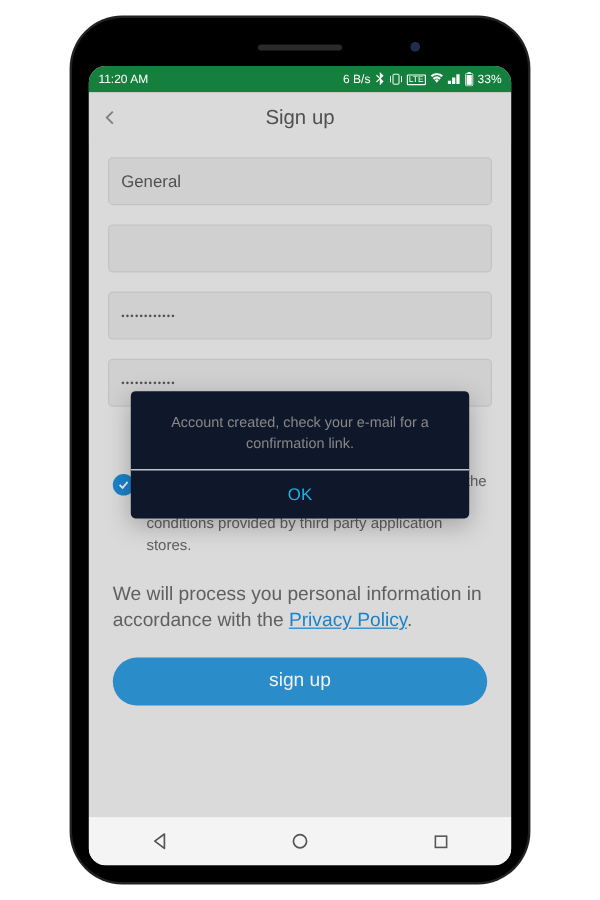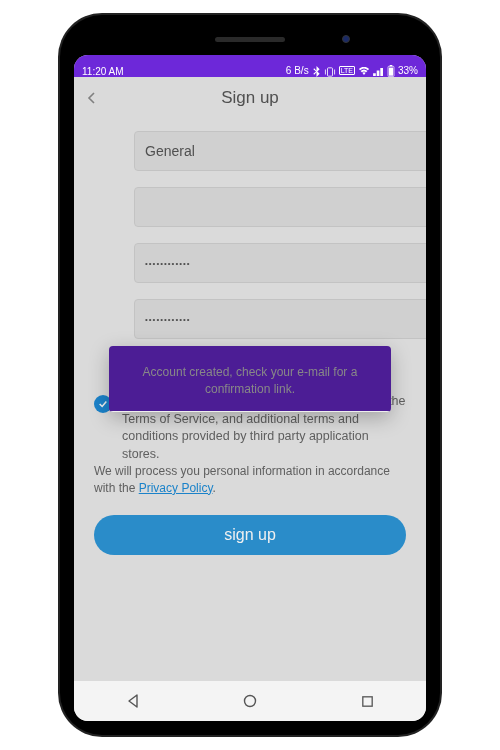--- a/index.html
+++ b/index.html
@@ -10,52 +10,52 @@
     padding: 10px 14px 14px 14px;
   }
   .speaker { position: absolute; top: 22px; left: 50%; transform: translateX(-50%); width: 70px; height: 5px; background: #2a2a2a; border-radius: 3px; }
   .camera { position:absolute; top:20px; right:90px; width:8px; height:8px; background:#1a2a66; border-radius:50%; border:1px solid #333;}
   .screen {
     position: absolute; top: 40px; left: 14px; right: 14px; bottom: 14px;
     background: #e8e8e8; border-radius: 14px; overflow: hidden;
   }
   
   
-  .status-bar { height: 22px; background: #6d28d9; color: #fff; display: flex; align-items: flex-end; justify-content: space-between; padding: 0 8px; font-size: 10px; gap: 16px; }
+  .status-bar { height: 22px; background: #15803d; color: #fff; display: flex; align-items: center; justify-content: space-between; padding: 0 8px; font-size: 10px; gap: 16px; }
   .status-right { display: flex; align-items: center; gap: 3px; }
   .status-right svg, .status-right span { vertical-align: middle; }
   
   .app-header {
     height: 42px; background: #e8e8e8; display: flex; align-items: center; justify-content: center; position: relative;
     font-size: 17px; color: #555; font-weight: 400;
   }
   .back-chev { position: absolute; left: 8px; top: 50%; transform: translateY(-50%); width: 20px; height: 20px; display:flex; align-items:center; justify-content:center;}
   
   .form-area { padding: 12px 16px; }
   .field {
     width: 100%; height: 40px; background: #dedede; border: 1px solid #d0d0d0; border-radius: 4px;
-    margin-bottom: 16px; padding: 0 10px; display:flex; align-items:center; font-size:14px; color:#555;margin-left:44px;
+    margin-bottom: 16px; padding: 0 10px; display:flex; align-items:center; font-size:14px; color:#555;
   }
   .field.pw { letter-spacing: 1px; font-size: 8px; color:#555; }
   
   .consent-row { display:flex; gap:10px; padding: 0 4px; margin-top: 54px; }
   .check-circle { flex:0 0 18px; width:18px; height:18px; border-radius:50%; background:#1d8bd6; display:flex; align-items:center; justify-content:center; margin-top:2px;}
   .consent-text { font-size:12.5px; line-height:1.4; color:#666; }
   
-  .privacy-block { font-size:12px; line-height:1.4; color:#666; padding: 0 4px; }
+  .privacy-block { font-size:16px; line-height:1.4; color:#666; padding: 0 4px; margin-top:22px;}
   .privacy-link { color:#1d8bd6; text-decoration: underline; }
   
   .signup-btn {
     margin: 18px 4px 0 4px; height: 40px; background:#2d95d6; color:#fff; border:none; border-radius:20px;
     display:flex; align-items:center; justify-content:center; font-size:16px;
   }
   
   
   .overlay { position:absolute; top:22px; left:0; right:0; bottom:40px; background:rgba(0,0,0,0.06); display:flex; align-items:center; justify-content:center; }
-  .dialog { width: 80%; background:#4c1d95; border-radius:4px; overflow:hidden; box-shadow: 0 6px 20px rgba(0,0,0,0.25);}
+  .dialog { width: 80%; background:#0f172a; border-radius:4px; overflow:hidden; box-shadow: 0 6px 20px rgba(0,0,0,0.25);}
   .dialog-msg { padding:18px 20px 14px 20px; font-size:12px; color:#888; text-align:center; line-height:1.4;}
   .dialog-sep { height:1px; background:#eee;}
   .dialog-ok { padding:12px 0; text-align:center; font-size:14px; color:#1ab3e6; font-weight:500;}
   
   
   .navbar { position:absolute; bottom:0; left:0; right:0; height:40px; background:#f4f4f4; display:flex; align-items:center; justify-content:space-around;}
   .navbtn { width:26px; height:26px; display:flex; align-items:center; justify-content:center;}
   
 </style>
 </head>
@@ -140,20 +140,21 @@
         <span>We will process you personal information in accordance with the </span><a class="privacy-link">Privacy Policy</a><span>.</span>
       </div>
 
       <div class="signup-btn">sign up</div>
     </div>
 
     <div class="overlay">
       <div class="dialog">
         <div class="dialog-msg">Account created, check your e-mail for a confirmation link.</div>
         <div class="dialog-sep"></div>
+        <div class="dialog-ok">OK</div>
       </div>
     </div>
 
     <div class="navbar">
       <div class="navbtn">
         <svg width="16" height="16" viewBox="0 0 16 16">
             <path d="M12 2 L4 8 L12 14 Z" fill="none" stroke="#555" stroke-width="1.4" stroke-linejoin="round"></path>
           </svg>
       </div>
       <div class="navbtn">

